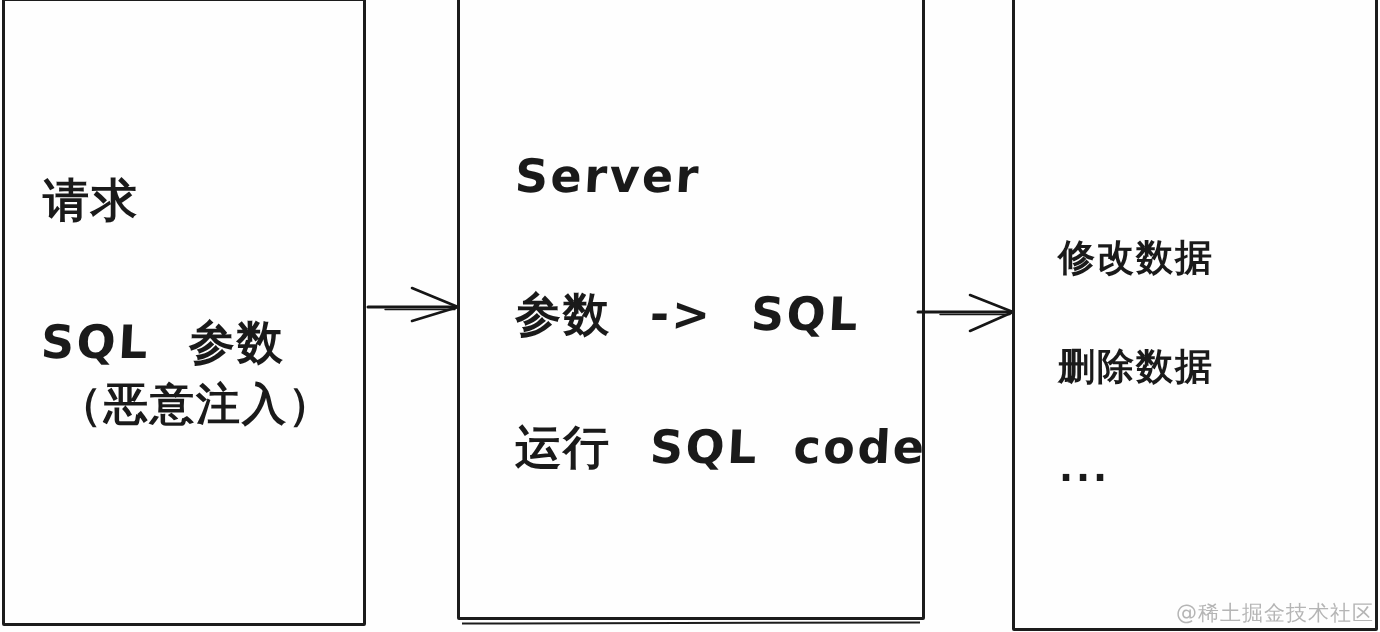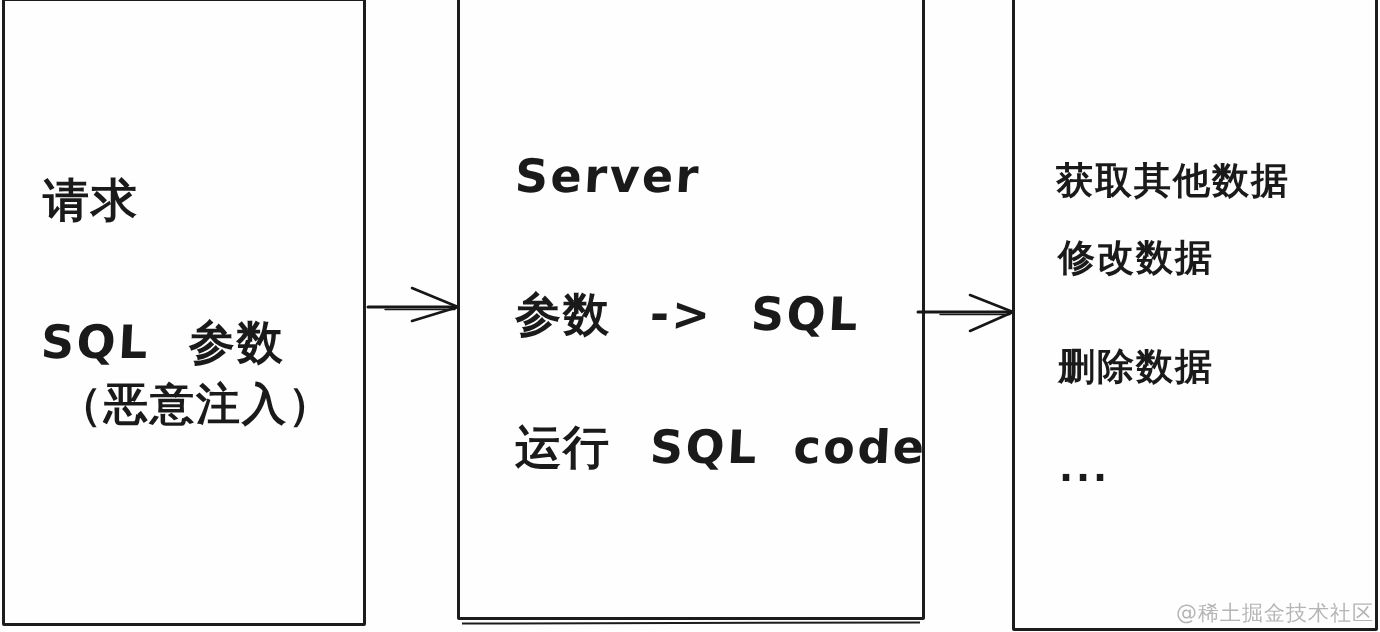--- a/index.html
+++ b/index.html
@@ -77,23 +77,20 @@
   </div>
   <div class="mid-bottom-extra"></div>
 
   <svg class="arrow" style="left:915px; top:285px;" width="105" height="52" viewBox="0 0 105 52">
     <line x1="3" y1="27" x2="97" y2="27" stroke-width="3"></line>
     <line x1="25" y1="29.5" x2="95" y2="29.5" stroke-width="1.3"></line>
     <polyline points="55,10 98,27 55,46" stroke-width="2.6"></polyline>
   </svg>
 
   <div class="box box-right">
-    <div class="line fs37 cjk" style="left:41px; top:171px;">
-      <span>获取其他数据</span>
-    </div>
     <div class="line fs37 cjk" style="left:43px; top:248px;">
       <span>修改数据</span>
     </div>
     <div class="line fs37 cjk" style="left:43px; top:357px;text-align:right;">
       <span>删除数据</span>
     </div>
     <div class="line dots" style="left:44px; top:459px;">
       <span>...</span>
     </div>
   </div>

